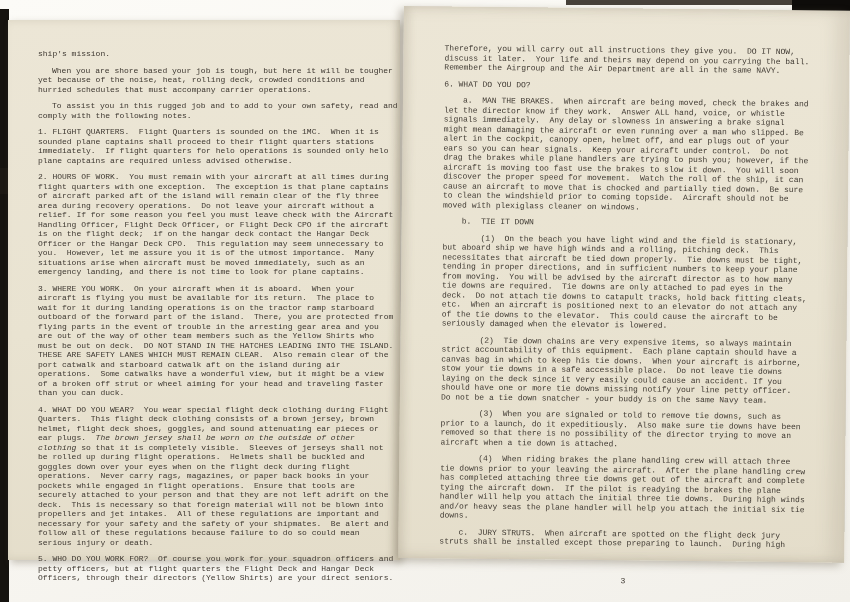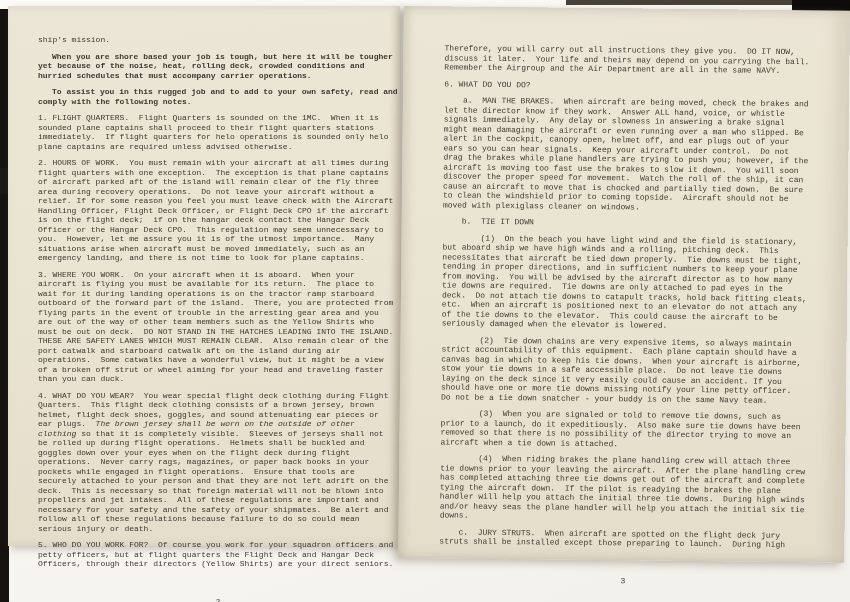--- a/index.html
+++ b/index.html
@@ -9,37 +9,37 @@
     font-family:"Liberation Mono","DejaVu Sans Mono",monospace;
   }
   .scan{position:absolute;inset:0;}
   .edge-left{position:absolute;left:0;top:9px;width:9px;height:593px;background:#16130f;}
   .edge-left-notch{position:absolute;left:0;top:168px;width:12px;height:26px;background:#1c1813;}
   .edge-top{position:absolute;left:566px;top:0;width:284px;height:5px;background:#47413a;}
   .edge-top-corner{position:absolute;left:792px;top:0;width:58px;height:11px;background:#0e0c0a;}
 
   .page{position:absolute;background:linear-gradient(175deg,#ece6d6 0%,#e9e3d1 55%,#e4ddca 100%);}
   .page-left{
-    left:8px;top:6px;width:392px;height:540px;
+    left:8px;top:20px;width:392px;height:540px;
     box-shadow:3px 3px 7px rgba(110,100,80,.35), inset -4px 0 8px rgba(120,110,90,.18);
   }
   .page-right{
     left:404px;top:6px;width:446px;height:552px;
     transform:rotate(.6deg);transform-origin:top left;
     box-shadow:-4px 3px 8px rgba(110,100,80,.4), inset 5px 0 9px rgba(120,110,90,.2), inset -14px 0 16px rgba(140,130,110,.18);
   }
   .page-body{
     position:absolute;color:#3e3831;font-size:8px;line-height:9.5px;
     white-space:pre-wrap;
   }
   .page-left .page-body{left:30px;top:10px;width:360px;}
   .page-right .page-body{left:41px;top:18px;width:368px;}
   .para{margin:0 0 7px 0;}
   .ind0{text-indent:0;}
-  .ind1{text-indent:14px;font-weight:bold;}
+  .ind1{text-indent:14px;}
   .ind2{text-indent:19px;}
   .ind3{text-indent:38px;}
   .u{text-underline-offset:1px;text-decoration-thickness:1px;}
   .i{font-style:italic;}
   .page-number{text-align:center;font-size:8px;color:#3e3831;margin-top:2px;}
 </style>
 </head>
 <body>
 
 <div class="scan">

